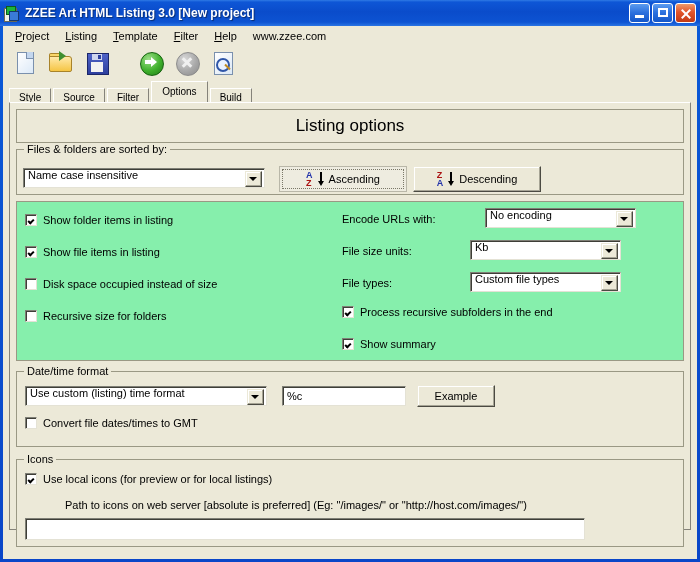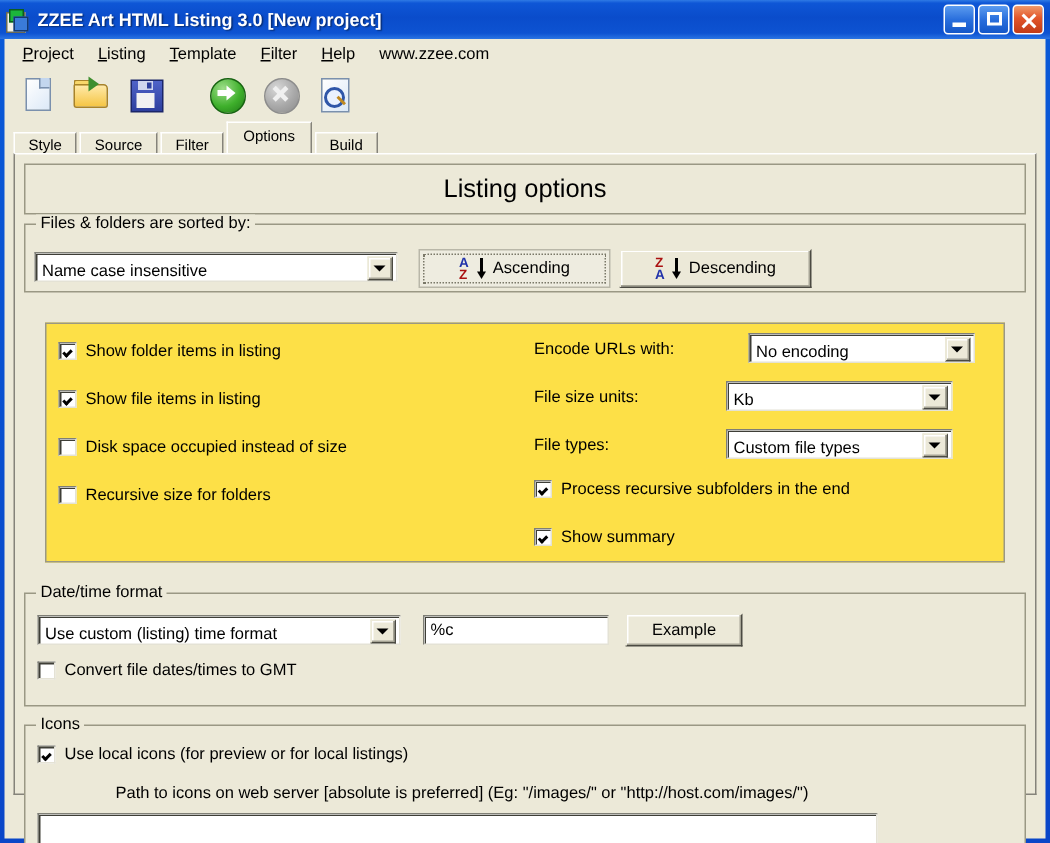--- a/index.html
+++ b/index.html
@@ -122,25 +122,25 @@
     background:#ece9d8;display:flex;align-items:center;justify-content:center;
   }
   .headerband span{font-size:17px;color:#000;}
   .group{
     margin:2px 6px 0 6px;border:1px solid #9a9884;position:relative;
     background:#ece9d8;box-sizing:border-box;
   }
   .group > .legend{
     position:absolute;top:-7px;left:7px;background:#ece9d8;padding:0 3px;font-size:11px;
   }
-  .panel{margin:20px;border:1px solid #9a9884;background:#fde047;box-sizing:border-box;}
+  .panel{margin:6px;border:1px solid #9a9884;background:#86efac;box-sizing:border-box;}
 
   
   .combo{
-    height:20px;background:#fff;box-sizing:border-box;display:flex;align-items:flex-end;
+    height:20px;background:#fff;box-sizing:border-box;display:flex;align-items:flex-start;
     border:1px solid #7f7f76;border-top-color:#7f7f76;border-left-color:#7f7f76;
     border-right-color:#e4e2d5;border-bottom-color:#e4e2d5;
     box-shadow:inset 1px 1px 0 #3e3e37;
     position:relative;
   }
   .combo .txt{padding-left:4px;font-size:11px;white-space:nowrap;overflow:hidden;}
   .combo .arrowbtn{
     position:absolute;right:2px;top:2px;width:15px;height:14px;
     background:#ece9d8;border:1px solid #ece9d8;
     border-right-color:#4b4a42;border-bottom-color:#4b4a42;
@@ -389,21 +389,21 @@
           <span class="lab">Convert file dates/times to GMT</span>
         </div>
       </div>
 
       <div class="group" style="height:88px;margin-top:12px;">
         <div class="legend">Icons</div>
         <div class="chk" style="position:absolute;left:8px;top:13px;align-items:flex-end;">
           <span class="box on"></span>
           <span class="lab">Use local icons (for preview or for local listings)</span>
         </div>
-        <div class="fieldlabel" style="position:absolute;left:20px;top:39px;padding-left:40px;">Path to icons on web server [absolute is preferred] (Eg: "/images/" or "http://host.com/images/")</div>
+        <div class="fieldlabel" style="position:absolute;left:8px;top:39px;padding-left:40px;">Path to icons on web server [absolute is preferred] (Eg: "/images/" or "http://host.com/images/")</div>
         <div class="textbox" style="position:absolute;left:8px;top:58px;width:560px;height:22px;">
           <div class="txt"></div>
         </div>
       </div>
 
     </div>
   </div>
 </div>
 
 </body></html>

